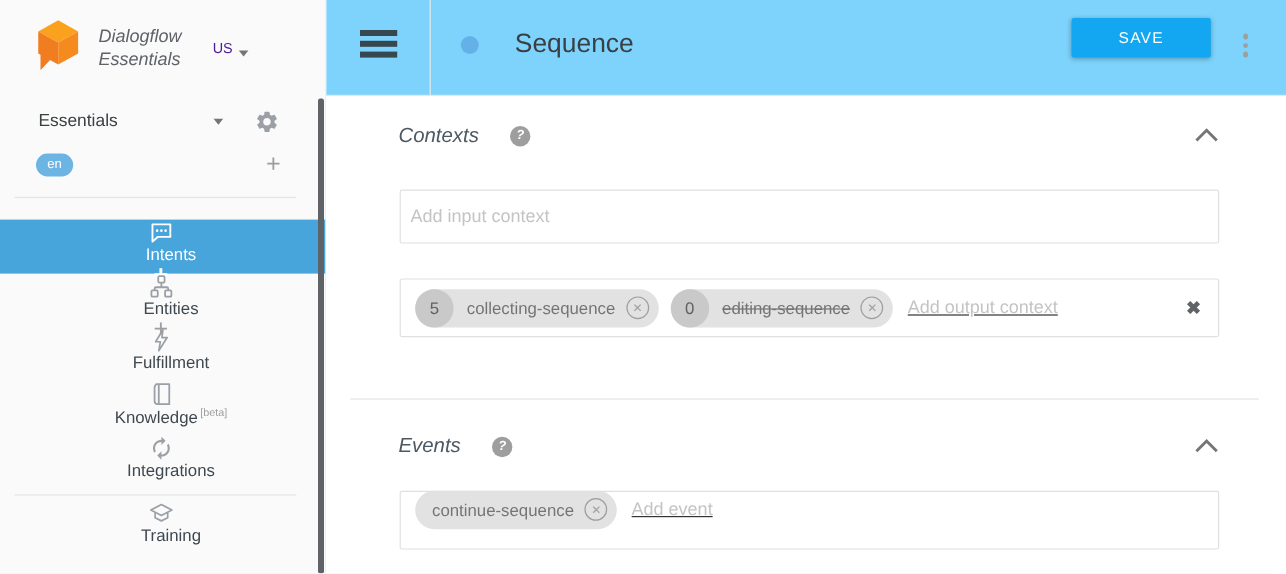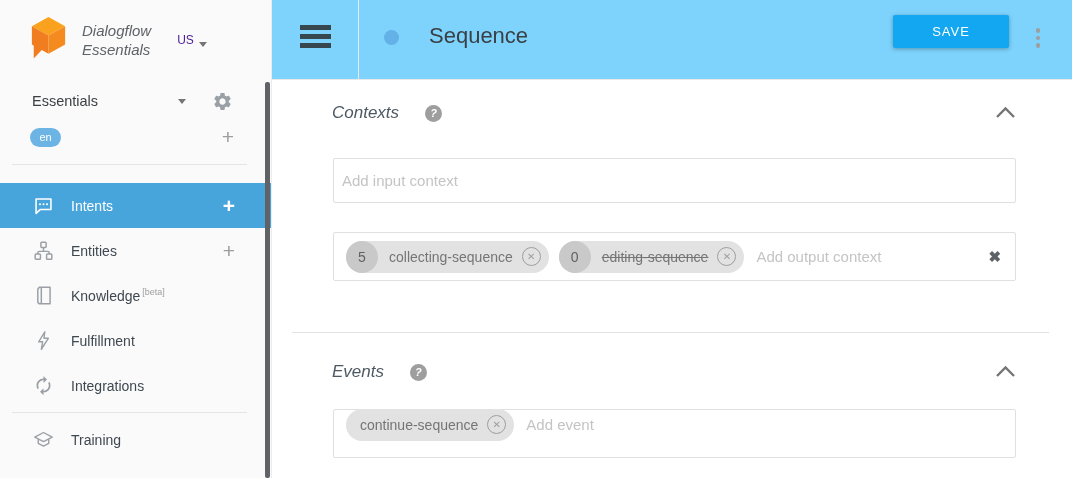--- a/index.html
+++ b/index.html
@@ -19,21 +19,21 @@
   .agent-row { margin-top:8px; height:26px; display:flex; align-items:center; padding:0 38px 0 32px; }
   .agent-row .agent-label { flex:1; font-size:14.5px; color:#3c4043; }
   .gear { margin-left:26px; }
   .lang-row { margin-top:13px; height:20px; display:flex; align-items:center; padding:0 37px 0 30px; }
   .lang-pill { width:31px; height:19px; border-radius:10px; background:var(--language-pill-blue,#6cb4e4);
     color:#fff; font-size:11px; display:flex; align-items:center; justify-content:center;text-align:right; }
   .lang-spacer { flex:1; }
   .plus { font-size:21px; color:#9e9e9e; line-height:20px; font-weight:400; }
   .side-divider { height:1px; background:#e4e4e4; margin:17px 24px 0 12px; }
   .menu { margin-top:18px; }
-  .menu-item { height:45px; display:flex; align-items:center; padding:0 36px 0 33px; cursor:pointer; }
+  .menu-item { height:45px; display:flex; align-items:center; padding:0 36px 0 33px; cursor:pointer;flex-direction:column; }
   .menu-item .mi-icon { width:21px; height:21px; color:#9aa0a6; flex:none; display:flex; align-items:center; }
   .menu-item .mi-label { margin-left:17px; font-size:14px; color:#3f4850; flex:1; }
   .menu-item .mi-label sup { font-size:9px; color:#9e9e9e; margin-left:2px; }
   .menu-item.selected { background:var(--selected-blue,#47a5dc); }
   .menu-item.selected .mi-icon { color:#fff; }
   .menu-item.selected .mi-label { color:#fff; }
   .menu-item.selected .plus { color:#fff; font-weight:600; }
   .menu-divider { height:1px; background:#e4e4e4; margin:4px 24px 4px 12px; }
 
   
@@ -79,21 +79,21 @@
     height:32px; flex:none; cursor:pointer; }
   .chip + .chip { margin-left:10px; }
   .chip .count { width:32px; height:32px; border-radius:50%; background:#c9c9c9; color:#616161;
     font-size:14px; display:flex; align-items:center; justify-content:center; flex:none; }
   .chip .label { margin:0 9px 0 11px; font-size:14px; color:#757575; white-space:nowrap; }
   .chip .label.no-count { margin-left:14px; }
   .chip .label.strike { text-decoration:line-through; }
   .chip .remove { width:19px; height:19px; border:1px solid #9e9e9e; border-radius:50%;
     color:#9e9e9e; font-size:10px; display:flex; align-items:center; justify-content:center;
     margin-right:8px; flex:none; cursor:pointer; }
-  .box .chips-input { margin-left:12px; }
+  .box .chips-input { margin-left:12px;text-decoration:underline; }
   .clear-x { font-size:15px; font-weight:bold; color:#5f6368; margin-left:8px; cursor:pointer; }
 </style>
 </head>
 <body>
 
 <div id="frame">
 
   <div id="sidebar">
 
     <div class="brand">
@@ -152,35 +152,35 @@
             <rect x="2.5" y="16" width="6" height="6" rx="1"></rect>
             <rect x="15.5" y="16" width="6" height="6" rx="1"></rect>
           </svg>
         </span>
         <span class="mi-label">Entities</span>
         <span class="plus">+</span>
       </div>
 
       <div class="menu-item">
         <span class="mi-icon">
+          <svg width="21" height="21" viewBox="0 0 24 24" fill="none" stroke="currentColor" stroke-width="1.6" stroke-linejoin="round">
+            <path d="M13.5 2 6.5 13.5h4.5L9.5 22l8-12.5h-5z"></path>
+          </svg>
+        </span>
+        <span class="mi-label">Fulfillment</span>
+      </div>
+
+      <div class="menu-item">
+        <span class="mi-icon">
           <svg width="21" height="21" viewBox="0 0 24 24" fill="none" stroke="currentColor" stroke-width="1.7" stroke-linejoin="round">
             <path d="M7 2.5h12.5v19H8.5A3 3 0 0 1 5.5 18.5v-13A3 3 0 0 1 8.5 2.5z"></path>
             <path d="M9.5 2.5v19"></path>
           </svg>
         </span>
         <span class="mi-label"><span>Knowledge</span><sup>[beta]</sup></span>
-      </div>
-
-      <div class="menu-item">
-        <span class="mi-icon">
-          <svg width="21" height="21" viewBox="0 0 24 24" fill="none" stroke="currentColor" stroke-width="1.6" stroke-linejoin="round">
-            <path d="M13.5 2 6.5 13.5h4.5L9.5 22l8-12.5h-5z"></path>
-          </svg>
-        </span>
-        <span class="mi-label">Fulfillment</span>
       </div>
 
       <div class="menu-item">
         <span class="mi-icon">
           <svg width="21" height="21" viewBox="0 0 24 24" fill="currentColor">
             <path d="M12 6v3l4-4-4-4v3c-4.42 0-8 3.58-8 8 0 1.57.46 3.03 1.24 4.26L6.7 14.8A5.87 5.87 0 0 1 6 12c0-3.31 2.69-6 6-6zm6.76 1.74L17.3 9.2c.44.84.7 1.79.7 2.8 0 3.31-2.69 6-6 6v-3l-4 4 4 4v-3c4.42 0 8-3.58 8-8 0-1.57-.46-3.03-1.24-4.26z"></path>
           </svg>
         </span>
         <span class="mi-label">Integrations</span>
       </div>

